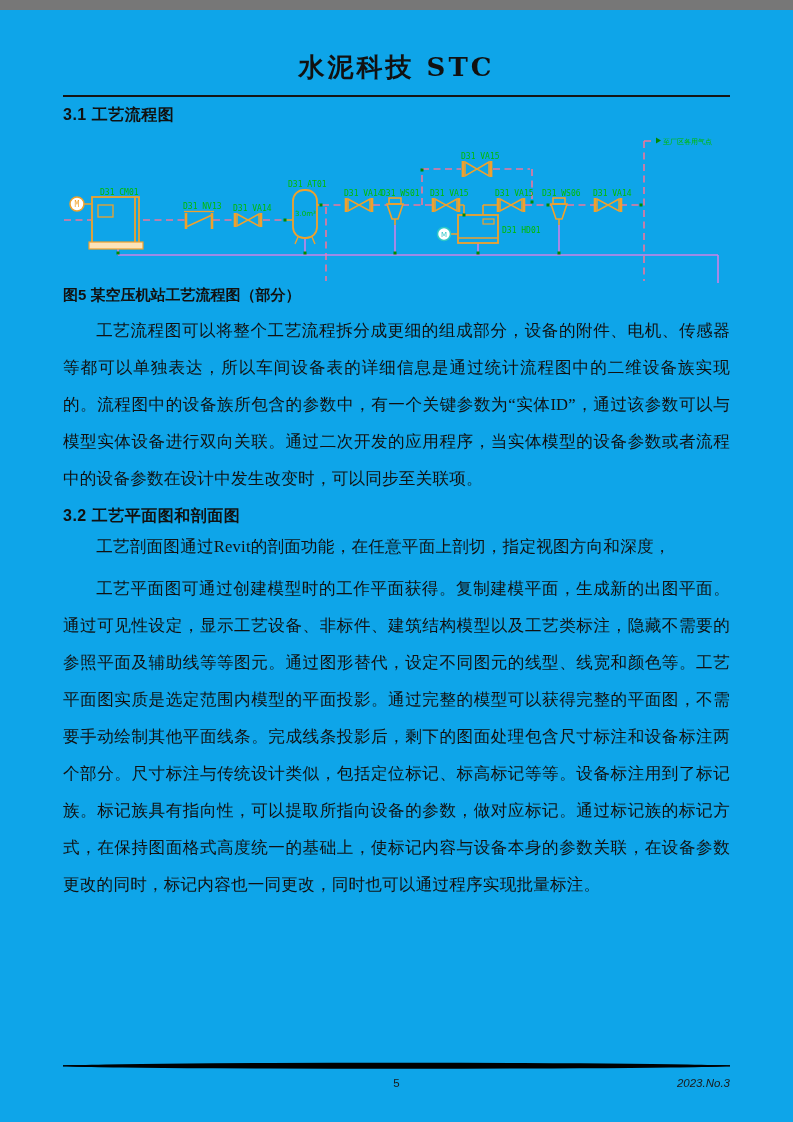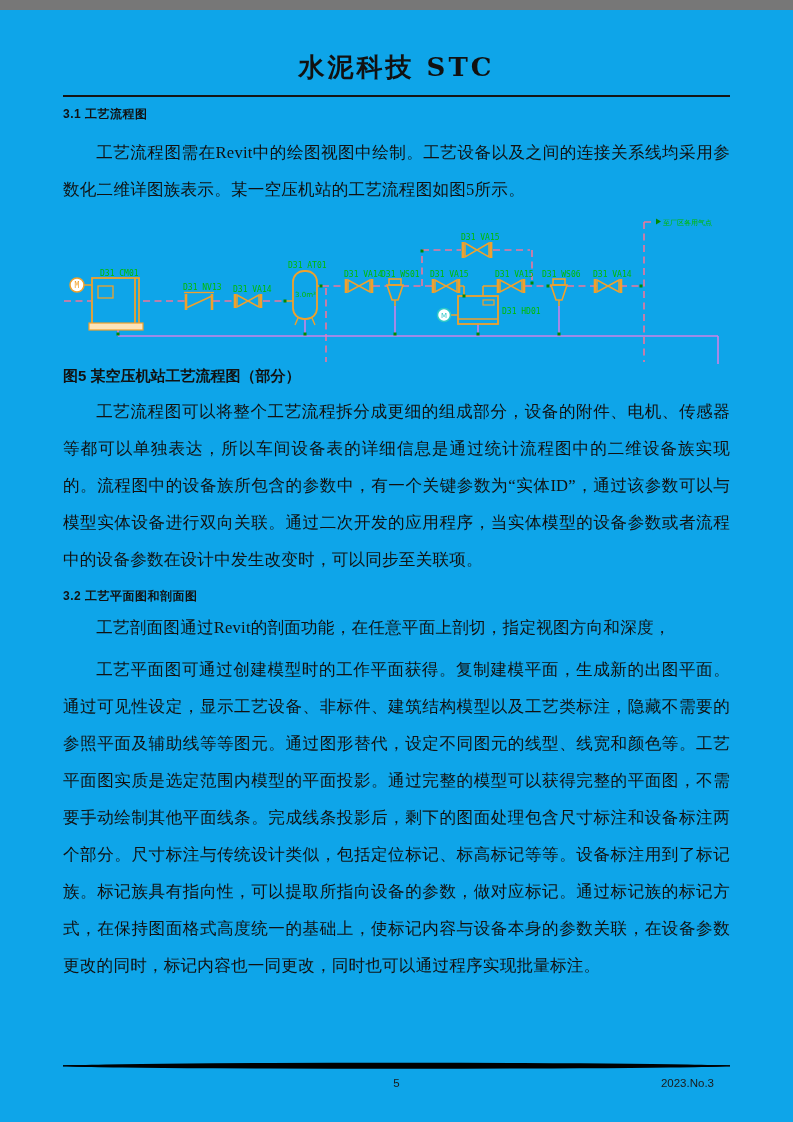--- a/index.html
+++ b/index.html
@@ -20,21 +20,21 @@
     line-height:38px;
     font-weight:600;
     letter-spacing:3px;
     font-family:"DejaVu Serif","Liberation Serif",serif;
   }
   .header-rule { margin-top:9px; border-top:2.2px solid #151515; }
   .sec-heading {
     margin-top:5px;
     font-family:"Liberation Sans","DejaVu Sans",sans-serif;
     font-weight:bold;
-    font-size:12px;
+    font-size:16px;
     line-height:25px;
     letter-spacing:.5px;
   }
   .body-par {
     margin-top:7px;
     font-size:16.6px;
     line-height:37px;
     text-align:justify;
     text-indent:2em;
     letter-spacing:.2px;
@@ -51,35 +51,34 @@
   .footer { position:absolute; left:63px; top:1046px; width:667px; }
   .footer-texts {
     position:relative;
     margin-top:2px;
     font-family:"Liberation Sans","DejaVu Sans",sans-serif;
     font-size:11.5px;
     line-height:14px;
     color:#1a1a1a;
   }
   .footer-page { text-align:center; }
-  .footer-issue { position:absolute; right:16px; top:0; }
+  .footer-issue { position:absolute; right:0; top:0;font-style:italic; }
   svg text { user-select:none; }
   .diag-label { font-family:"DejaVu Sans Mono","Liberation Mono",monospace; font-size:8px; }
   .diag-note  { font-family:"DejaVu Sans","Liberation Sans",sans-serif; font-size:7px; }
 </style>
 </head>
 <body>
 
 <div class="page">
 
   <div class="journal-title">水泥科技 STC</div>
   <div class="header-rule"></div>
 
   <div class="sec-heading">3.1 工艺流程图</div>
-  <p class="body-par">工艺流程图需在Revit中的绘图视图中绘制。工艺设备以及之间的连接关系线均采用参数化二维详图族表示。某一空压机站的工艺流程图如图5所示。</p>
 
   <div class="figure-wrap">
     <svg width="667" height="152" viewBox="63 205 667 152" xmlns="http://www.w3.org/2000/svg">
 
       <g stroke="#f0759b" stroke-width="1.6" fill="none" stroke-dasharray="7 4.5">
         <path d="M64 293H91 M143 293H185 M213 293H233 M263 293H285"></path>
         <path d="M322 278H345 M373 278H388 M402 278H432 M525 278H552 M567 278H597 M620 278H641"></path>
         <path d="M422 278V242 M422 242H461 M493 242H530 M532 242V275"></path>
         <path d="M644 214V354 M644 214H655"></path>
         <path d="M326 280V354"></path>

